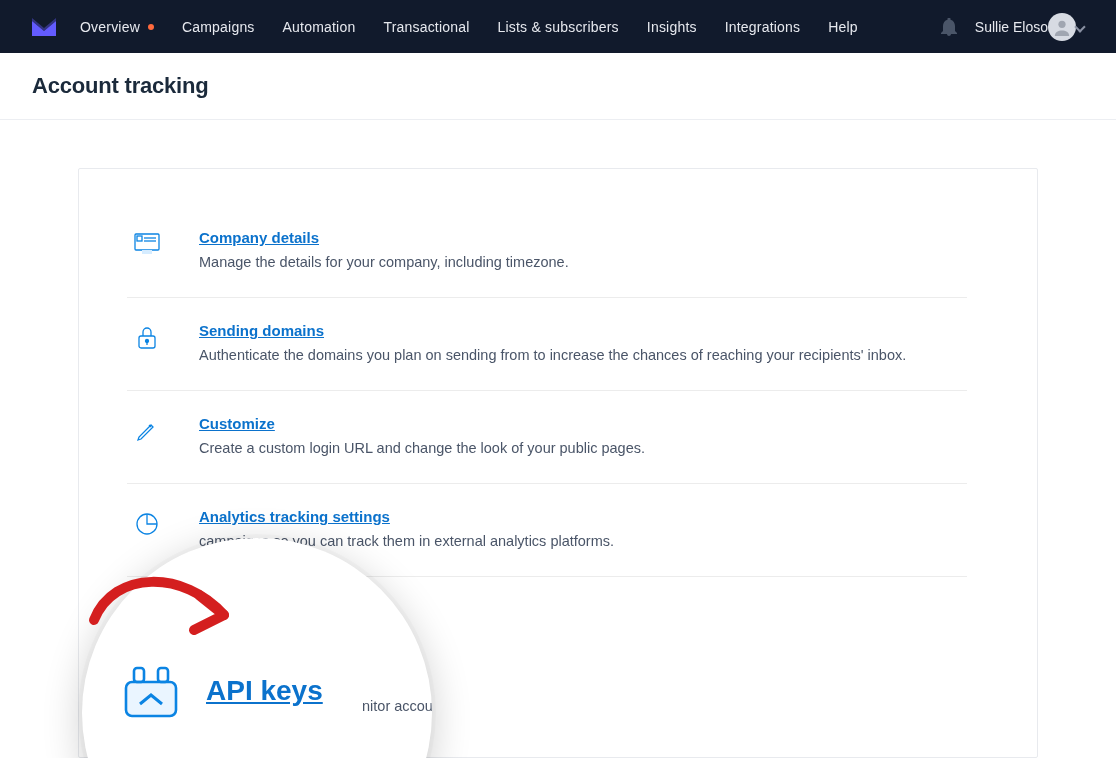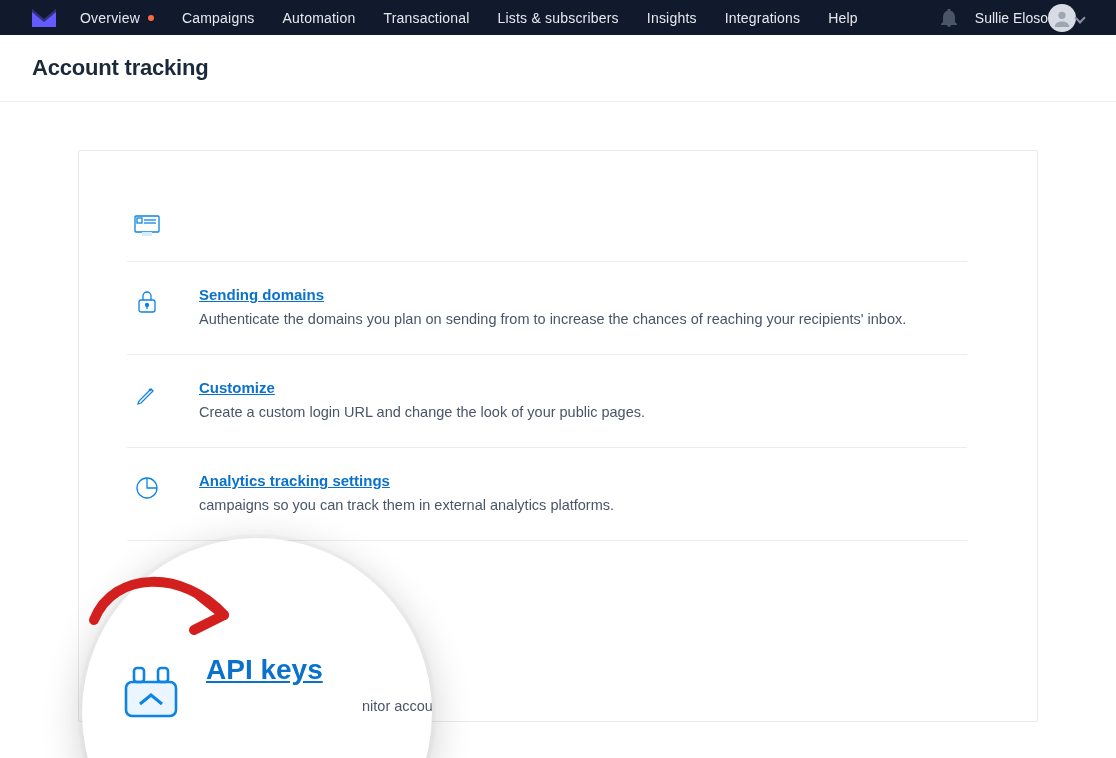--- a/index.html
+++ b/index.html
@@ -1,38 +1,38 @@
 <!DOCTYPE html>
 <html><head>
 <meta charset="utf-8">
 <style>
 * { box-sizing: border-box; margin: 0; padding: 0; }
 body { font-family: -apple-system, BlinkMacSystemFont, "Segoe UI", Helvetica, Arial, sans-serif; background: #fff; width: 1116px; }
-.topnav { background:#111a2c; height:35px; display:flex; align-items:center; padding:0 32px; color:#e6e8ee; font-size:14px; }
+.topnav { background:#111a2c; height:53px; display:flex; align-items:center; padding:0 32px; color:#e6e8ee; font-size:14px; }
 .logo { width:24px; height:18px; margin-right:24px; color:#635bff; display:flex; align-items:center; }
 .nav-items { display:flex; gap:28px; flex:1; }
 .nav-item { color:#e6e8ee; font-size:14px; text-decoration:none; letter-spacing:.2px; cursor:pointer; display:flex; align-items:center; gap:8px;}
 .nav-dot { width:6px; height:6px; border-radius:50%; background:#ff6a3d; display:inline-block; }
 .right-side { display:flex; align-items:center; gap:18px; }
 .bell { width:16px; height:18px; color:#4a5568;}
 .user { display:flex; align-items:center; color:#e6e8ee; font-size:14px;}
 .avatar { width:28px; height:28px; border-radius:50%; background:#d7dbe3; display:flex; align-items:center; justify-content:center; color:#a0a6b1;}
 .caret-d { width:8px; height:8px; border-right:2px solid #8a91a3; border-bottom:2px solid #8a91a3; transform:rotate(45deg);}
 .header-bar { border-bottom:1px solid #eceef2; padding:20px 32px; }
 .page-title { font-size:22px; font-weight:700; color:#1b2a3b; letter-spacing:-.2px;}
 .container { width:960px; margin:48px auto 0; border:1px solid #e8eaee; border-radius:2px; background:#fff; }
 .list { padding:36px 70px 0 48px; position:relative; }
 .row { display:flex; gap:32px; padding:24px 0; border-bottom:1px solid #ececec; align-items:flex-start;}
 .row:last-child { border-bottom:none; }
 .icon-cell { width:40px; display:flex; justify-content:center; margin-top:4px; color:#0b84e3;}
 .text-cell { flex:1; }
 .row-title { color:#0b72cc; font-weight:700; font-size:15px; text-decoration:underline; cursor:pointer; display:inline-block; margin-bottom:6px;}
 .row-desc { color:#4a5568; font-size:14.5px; line-height:1.45;}
 .zoom { position:absolute; left:82px; top:538px; width:350px; height:350px; border-radius:50%; background:#fff; box-shadow:0 0 0 4px rgba(0,0,0,.02), 0 8px 40px rgba(0,0,0,.2); display:flex; align-items:center; justify-content:flex-start; overflow:hidden; }
-.zoom-inner { display:flex; align-items:flex-start; gap:20px; transform:translate(34px,-22px);}
+.zoom-inner { display:flex; align-items:center; gap:20px; transform:translate(34px,-22px);}
 .zoom-icon { color:#0b84e3; }
 .zoom-title { color:#0b72cc; font-weight:800; font-size:28px; text-decoration:underline;}
 .zoom-sub { color:#4a5568; font-size:14.5px; position:absolute; top:160px; left:280px; white-space:nowrap;}
 .arrow { position:absolute; left:84px; top:560px; color:#d41f1f; z-index:3;}
 </style>
 </head>
 <body>
 
 <div class="topnav">
   <span class="logo">
@@ -82,20 +82,24 @@
 
     <div class="row">
       <div class="icon-cell">
         <svg width="26" height="22" viewBox="0 0 26 22" fill="none" stroke="currentColor" stroke-width="1.3">
             <rect x="1" y="1" width="24" height="16" rx="1"></rect>
             <rect x="3" y="3" width="5" height="5"></rect>
             <line x1="10" y1="5" x2="22" y2="5"></line>
             <line x1="10" y1="8" x2="22" y2="8"></line>
             <rect x="8" y="17" width="10" height="4" fill="#d5ecff" stroke="none"></rect>
           </svg>
+      </div>
+      <div class="text-cell">
+        <a class="row-title">Company details</a>
+        <div class="row-desc">Manage the details for your company, including timezone.</div>
       </div>
     </div>
 
     <div class="row">
       <div class="icon-cell">
         <svg width="20" height="24" viewBox="0 0 20 24" fill="none" stroke="currentColor" stroke-width="1.3">
             <rect x="2" y="10" width="16" height="12" rx="2"></rect>
             <path d="M6 10V6a4 4 0 018 0v4"></path>
             <circle cx="10" cy="15" r="1.5" fill="currentColor"></circle>
             <line x1="10" y1="16" x2="10" y2="19"></line>

